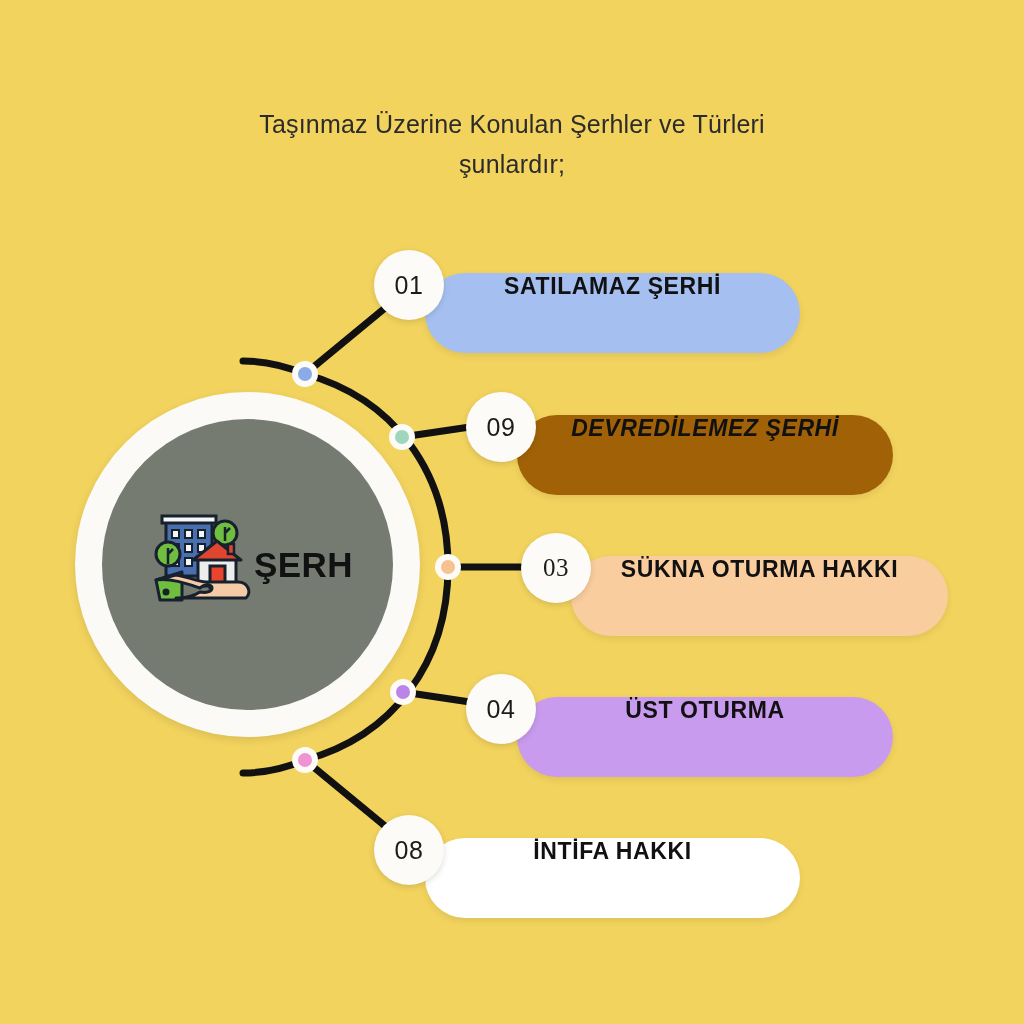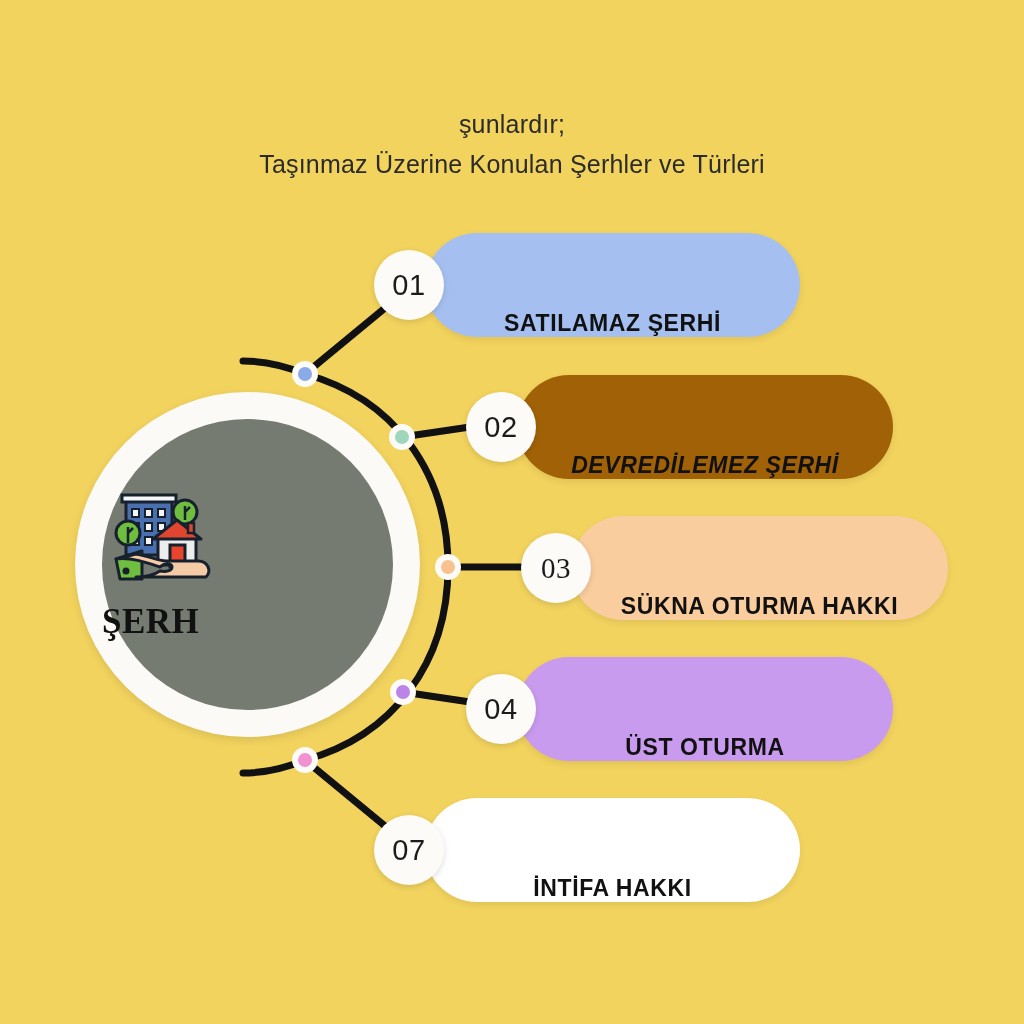--- a/index.html
+++ b/index.html
@@ -43,48 +43,48 @@
     background:#FBFAF7;
     box-shadow:0 3px 8px rgba(0,0,0,0.10);
   }
   .hub-inner{
     position:absolute;
     left:27px; top:27px;
     width:291px; height:291px;
     border-radius:50%;
     background:#757B71;
     display:flex;
-    flex-direction:column;
-    align-items:flex-start;
+    flex-direction:row;
+    align-items:center;
     justify-content:center;
-    font-family:Liberation Serif, serif;
   }
   .hub-icon{
     width:112px; height:104px;
     margin-bottom:10px;
   }
   .hub-label{
     text-align:center;
     color:#111;
     font-weight:bold;
     font-size:35px;
     line-height:41px;
     letter-spacing:0.5px;
   }
 
   
   .row{ position:absolute; }
   .pill{
     position:absolute;
-    height:104px;
+    height:80px;
     border-radius:52px;
     display:flex;
-    align-items:flex-end;
+    align-items:flex-start;
     justify-content:center;
     box-shadow:0 3px 7px rgba(0,0,0,0.08);
+    margin-top:40px;
   }
   .pill-label{
     color:#111;
     font-weight:bold;
     font-size:23px;
     letter-spacing:0.6px;
     text-align:center;
     padding:0 24px;
   }
   .num-circle{
@@ -92,21 +92,21 @@
     width:70px; height:70px;
     border-radius:50%;
     background:#FCFBF8;
     display:flex;
     align-items:center;
     justify-content:center;
     box-shadow:0 2px 6px rgba(0,0,0,0.13);
     z-index:4;
   }
   .num-text{
-    font-size:29px;
+    font-size:25px;
     color:#1b1b1b;
     font-weight:400;
     letter-spacing:0.5px;
   }
 
   
   .r1 .pill{ left:425px; top:233px; width:375px; background:#A5C0F0; }
   .r1 .num-circle{ left:374px; top:250px; }
   .r2 .pill{ left:517px; top:375px; width:376px; background:#AFE0C8; }
   .r2 .num-circle{ left:466px; top:392px; }
@@ -136,22 +136,22 @@
   .d3{ left:435px; top:554px; }
   .d4{ left:390px; top:679px; }
   .d5{ left:292px; top:747px; }
 </style>
 </head>
 <body>
 
 <div id="canvas" style="background: rgb(242, 211, 94);">
 
   <div class="title">
+    <span class="title-line">Taşınmaz Üzerine Konulan Şerhler ve Türleri</span>
     <span class="title-line">şunlardır;</span>
-    <span class="title-line">Taşınmaz Üzerine Konulan Şerhler ve Türleri</span>
   </div>
 
   <svg id="wires" viewBox="0 0 1024 1024">
 
     <path d="M 305 374 C 392 398 448 470 448 567 C 448 664 392 736 305 760" fill="none" stroke="#111111" stroke-width="7" stroke-linecap="round"></path>
 
     <path d="M 243 361 C 265 361 288 367 305 374" fill="none" stroke="#111111" stroke-width="7" stroke-linecap="round"></path>
 
     <path d="M 243 773 C 265 773 288 767 305 760" fill="none" stroke="#111111" stroke-width="7" stroke-linecap="round"></path>
 
@@ -225,21 +225,21 @@
     <div class="num-circle">
       <span class="num-text">01</span>
     </div>
   </div>
 
   <div class="row r2">
     <div class="pill" style="background: #a16207; font-style: italic;">
       <span class="pill-label">DEVREDİLEMEZ ŞERHİ</span>
     </div>
     <div class="num-circle">
-      <span class="num-text">02</span>
+      <span class="num-text">09</span>
     </div>
   </div>
 
   <div class="row r3">
     <div class="pill" style="background: rgb(250, 205, 158);">
       <span class="pill-label">SÜKNA OTURMA HAKKI</span>
     </div>
     <div class="num-circle">
       <span class="num-text">03</span>
     </div>
@@ -252,17 +252,17 @@
     <div class="num-circle">
       <span class="num-text">04</span>
     </div>
   </div>
 
   <div class="row r5">
     <div class="pill" style="background: #ffffff;">
       <span class="pill-label">İNTİFA HAKKI</span>
     </div>
     <div class="num-circle">
-      <span class="num-text">07</span>
+      <span class="num-text">08</span>
     </div>
   </div>
 
 </div>
 
 </body></html>

